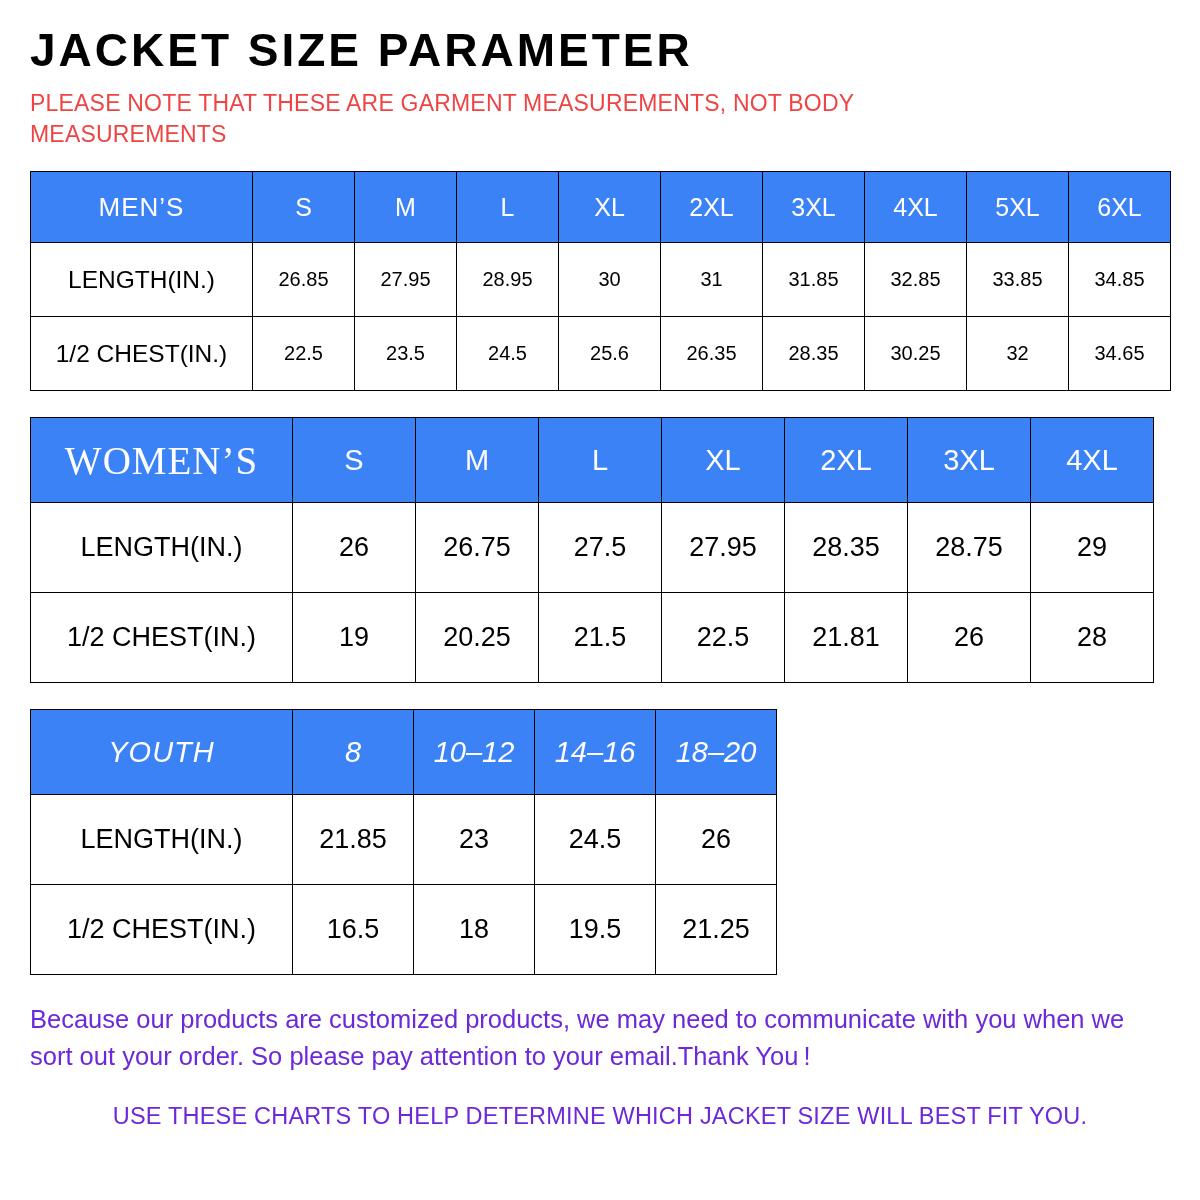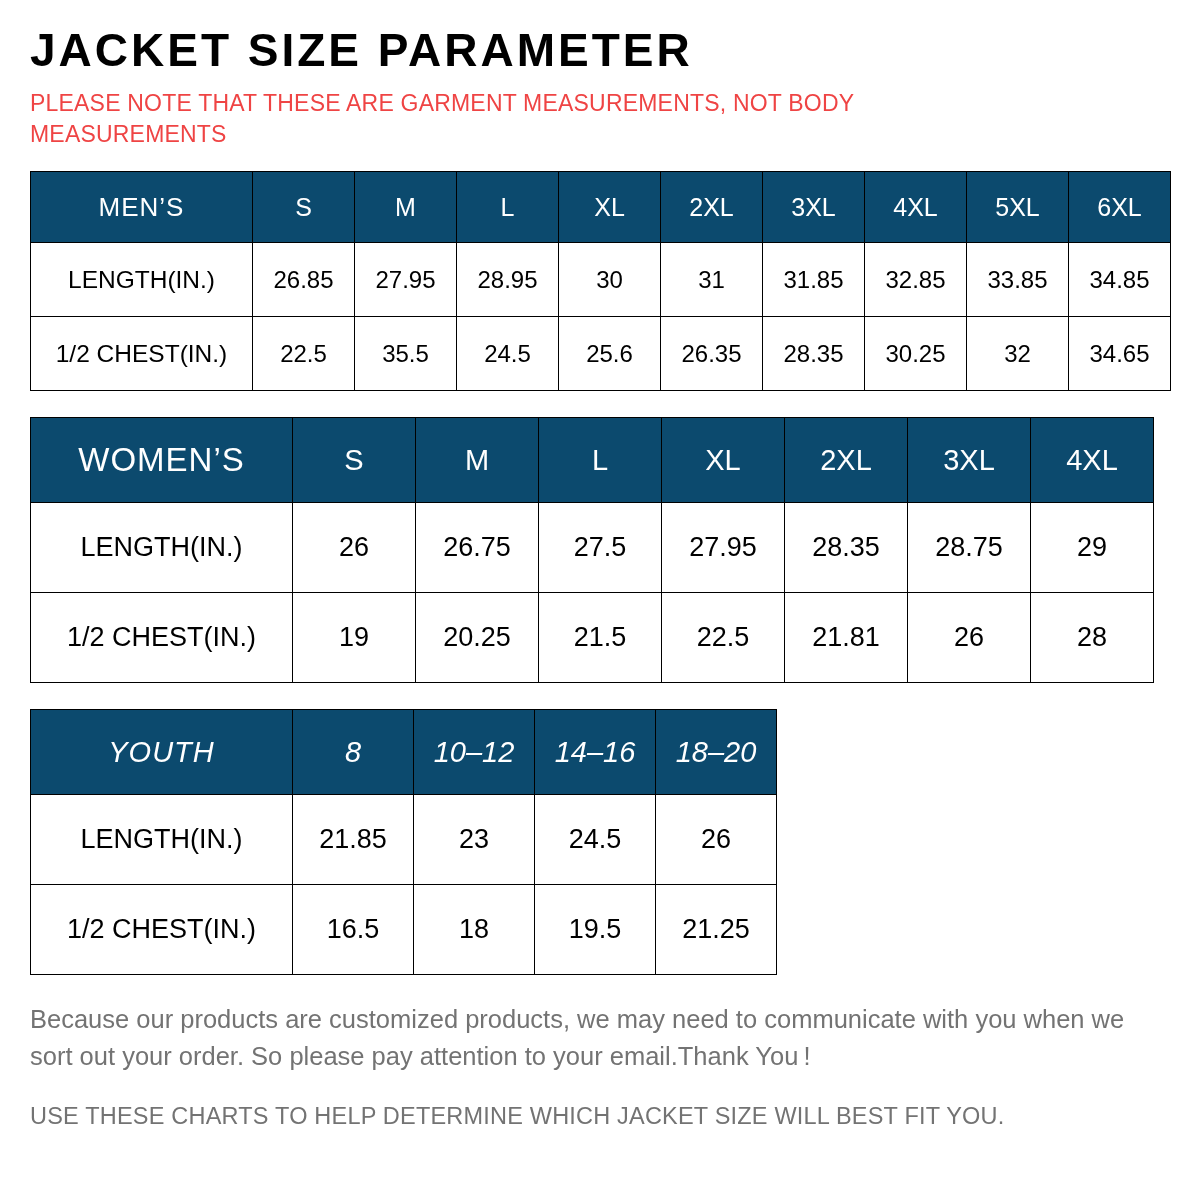--- a/index.html
+++ b/index.html
@@ -42,65 +42,66 @@
     margin-bottom: 26px;
   }
   table.size td, table.size th {
     border: 1px solid #000000;
     text-align: center;
     vertical-align: middle;
     font-weight: normal;
     padding: 0;
   }
   table.size thead td {
-    background: #0c4a6e;
+    background: #3b82f6;
     color: #ffffff;
   }
   
   #men-table { width: 1140px; }
   #men-table col.label { width: 222px; }
   #men-table col.sz { width: 102px; }
   #men-table thead td { height: 70px; font-size: 25px; }
   #men-table thead td.label-head { font-size: 26px; letter-spacing: 1px; }
-  #men-table tbody td { height: 73px; font-size: 24px; }
+  #men-table tbody td { height: 73px; font-size: 20px; }
   #men-table tbody td.rowlabel { font-size: 24.5px; }
 
   
   #women-table { width: 1124px; }
   #women-table col.label { width: 262px; }
   #women-table col.sz { width: 123px; }
   #women-table thead td { height: 84px; font-size: 29px; }
-  #women-table thead td.label-head { font-size: 33px; letter-spacing: 1px; }
+  #women-table thead td.label-head { font-size: 39px; letter-spacing: 1px; font-family: Liberation Serif, serif; }
   #women-table tbody td { height: 89px; font-size: 27px; }
   #women-table tbody td.rowlabel { font-size: 27px; }
 
   
   #youth-table { width: 747px; }
   #youth-table col.label { width: 262px; }
   #youth-table col.sz { width: 121px; }
   #youth-table thead td { height: 84px; font-size: 29px; font-style: italic; }
   #youth-table thead td.label-head { font-size: 29px; letter-spacing: 1px; }
   #youth-table tbody td { height: 89px; font-size: 27px; }
   #youth-table tbody td.rowlabel { font-size: 27px; }
 
   .footer {
-    color: #737373;
+    color: #6d28d9;
     margin-top: 2px;
   }
   .footer .para1 {
     font-size: 25.5px;
     line-height: 1.45;
     margin: 0 0 26px 0;
     max-width: 1140px;
   }
   .footer .para2 {
     font-size: 23.5px;
     line-height: 1.35;
     margin: 0;
     letter-spacing: 0.2px;
+    text-align: center;
   }
 </style>
 </head>
 <body>
 
 <div class="page">
 
   <h1 class="title">JACKET SIZE PARAMETER</h1>
 
   <p class="note">PLEASE NOTE THAT THESE ARE GARMENT MEASUREMENTS, NOT BODY MEASUREMENTS</p>
@@ -141,21 +142,21 @@
         <td>30</td>
         <td>31</td>
         <td>31.85</td>
         <td>32.85</td>
         <td>33.85</td>
         <td>34.85</td>
       </tr>
       <tr>
         <td class="rowlabel">1/2 CHEST(IN.)</td>
         <td>22.5</td>
-        <td>35.5</td>
+        <td>23.5</td>
         <td>24.5</td>
         <td>25.6</td>
         <td>26.35</td>
         <td>28.35</td>
         <td>30.25</td>
         <td>32</td>
         <td>34.65</td>
       </tr>
     </tbody>
   </table>

